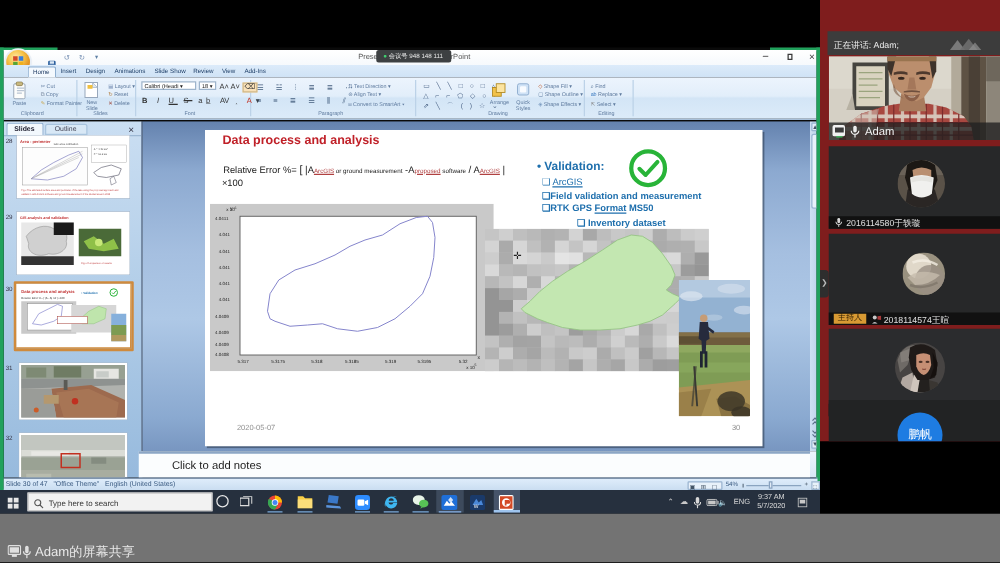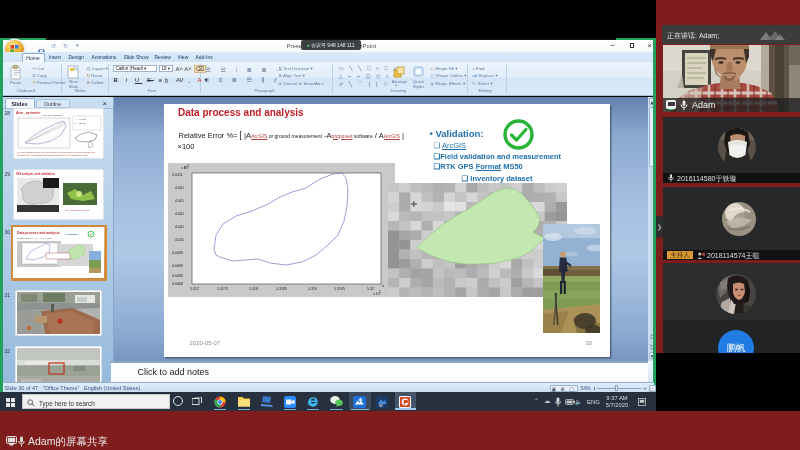--- a/index.html
+++ b/index.html
@@ -633,21 +633,21 @@
     </svg>
   <div class="abs" style="left:575px;top:5.5px;font-size:6px;color:#c8c8c8;">🔈</div>
   <div class="abs" style="left:587px;top:6.5px;font-size:6px;color:#dcdcdc;">ENG</div>
   <div class="abs" style="left:603px;top:3px;font-size:5.8px;color:#dcdcdc;text-align:center;width:28px;line-height:7px;">9:37 AM<br>5/7/2020</div>
   <svg class="abs" style="left:638px;top:5.5px;" width="8" height="8" viewBox="0 0 8 8">
       <rect x="0.5" y="0.5" width="7" height="7" fill="none" stroke="#c8c8c8" stroke-width="0.8"></rect>
       <rect x="1.8" y="1.8" width="4.4" height="3" fill="#c8c8c8"></rect>
     </svg>
 </div>
 
-<div class="abs" id="bottomlabel" style="left:0;top:411px;width:800px;height:39px;background:#7f1d1d;">
+<div class="abs" id="bottomlabel" style="left:0;top:411px;width:800px;height:39px;background:#737373;">
   <svg class="abs" style="left:6px;top:25px;" width="11" height="10" viewBox="0 0 11 10">
       <rect x="0.5" y="0.5" width="10" height="7" rx="1" fill="none" stroke="#e0e0e0" stroke-width="1"></rect>
       <rect x="1.8" y="1.8" width="7.4" height="4.4" fill="#e0e0e0"></rect>
       <rect x="3.5" y="8" width="4" height="1.5" fill="#e0e0e0"></rect>
     </svg>
   <svg class="abs" style="left:18px;top:24.5px;" width="7" height="11" viewBox="0 0 7 11">
       <rect x="2.1" y="0.5" width="2.8" height="6" rx="1.4" fill="#e0e0e0"></rect>
       <path d="M0.8 5 A2.7 2.7 0 0 0 6.2 5 M3.5 7.8 L3.5 10.5" stroke="#e0e0e0" stroke-width="1" fill="none"></path>
     </svg>
   <div class="abs" style="left:28px;top:24px;font-size:10.5px;color:#e8e8e8;">Adam的屏幕共享</div>

